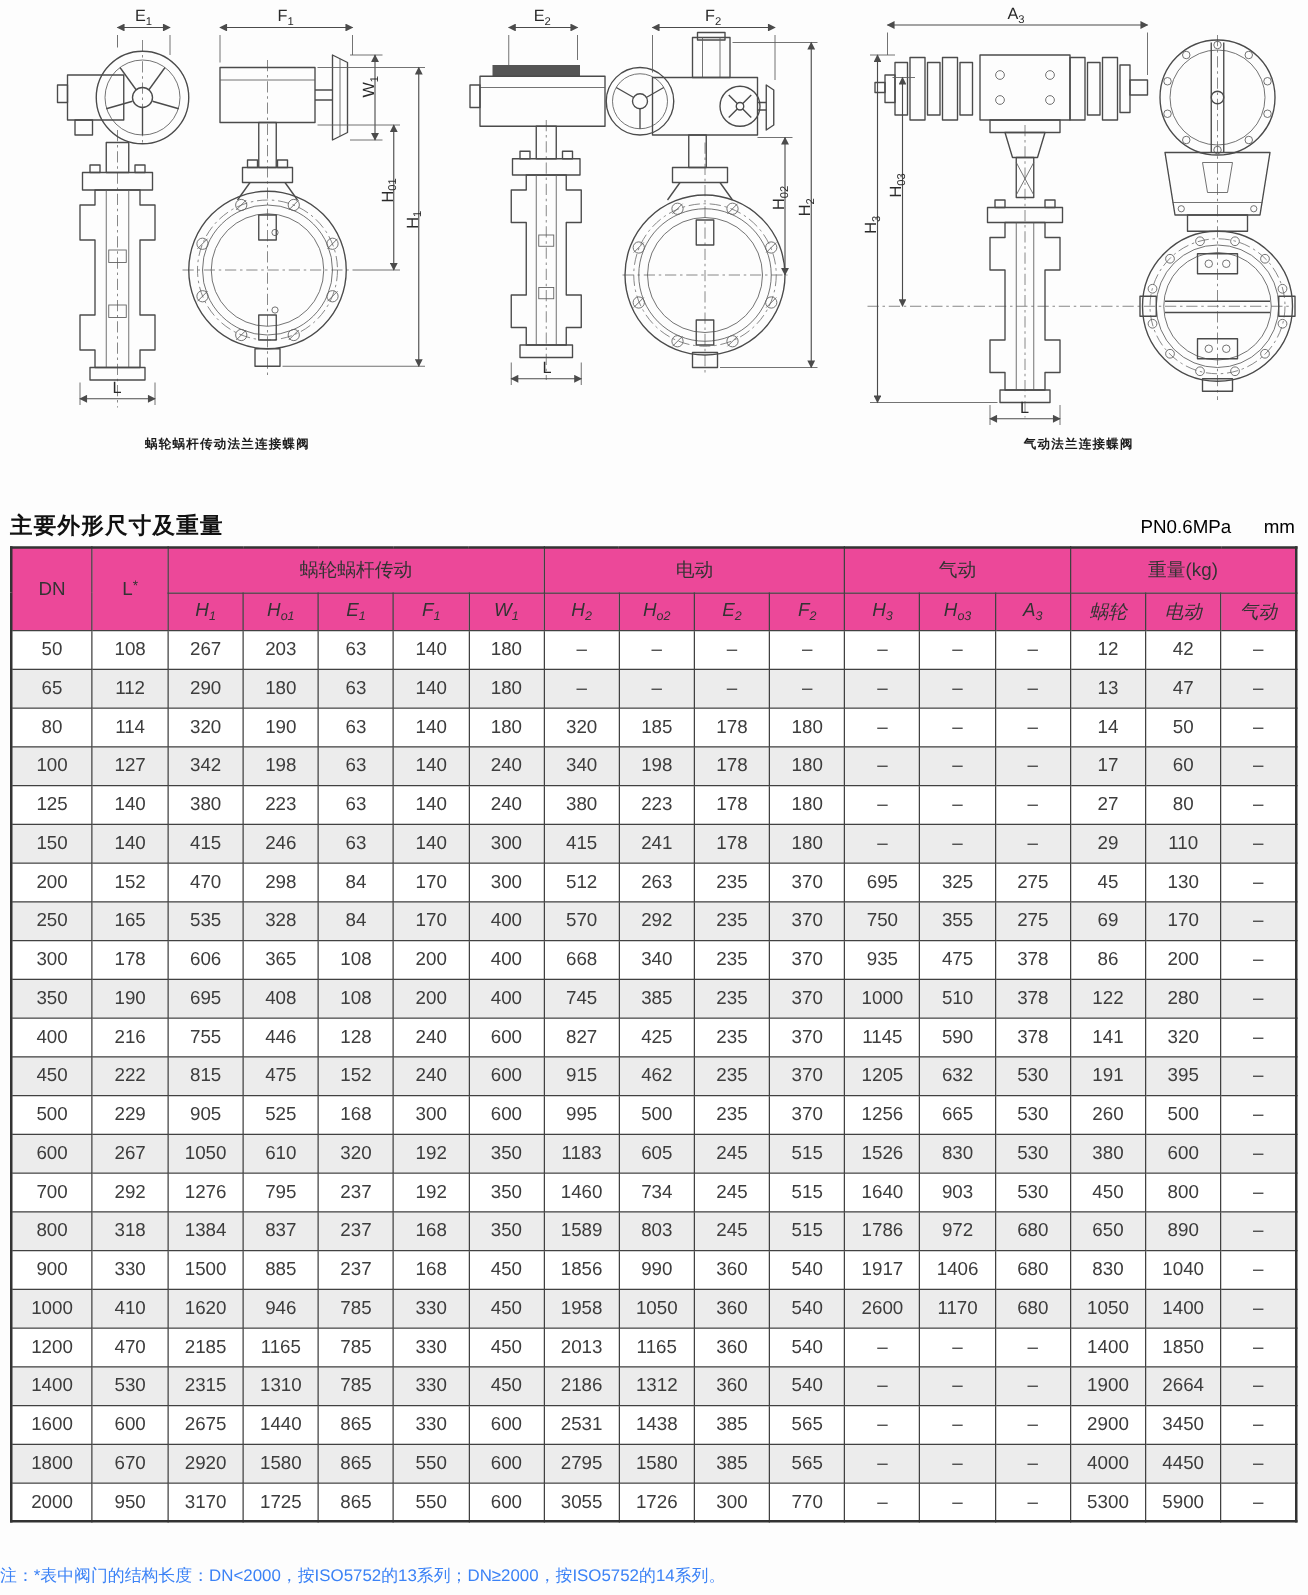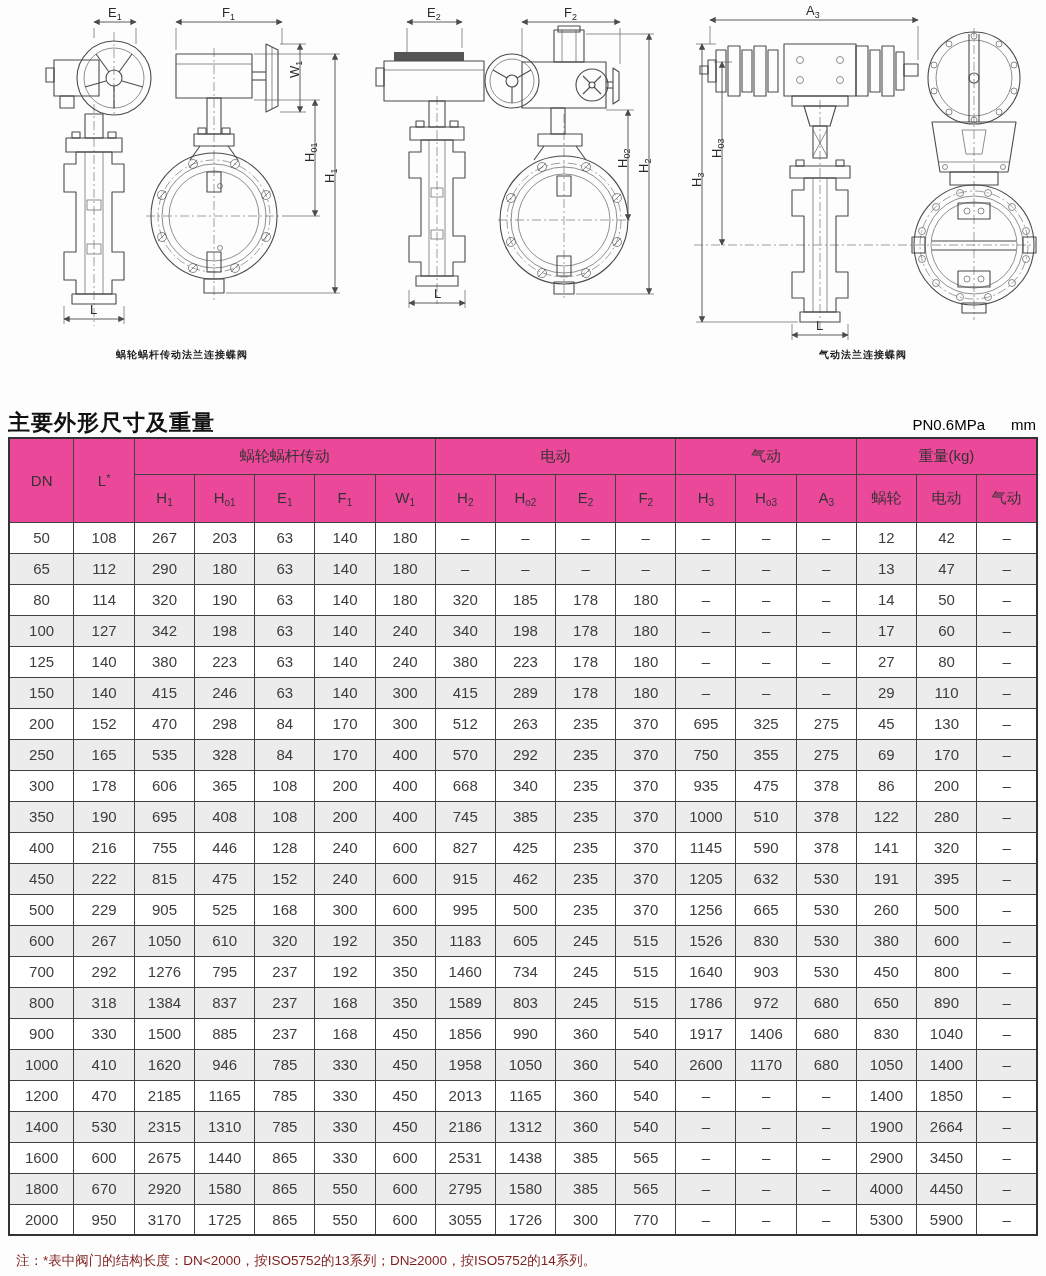--- a/index.html
+++ b/index.html
@@ -15,36 +15,36 @@
   svg .ln { fill:none; stroke:#4b4b4b; stroke-width:1.1; stroke-linejoin:round; }
   svg .tn { fill:none; stroke:#5f5f5f; stroke-width:0.7; }
   svg .dm { fill:none; stroke:#4b4b4b; stroke-width:0.9; }
   svg .cl { fill:none; stroke:#777; stroke-width:0.7; stroke-dasharray:9 3 2 3; }
   svg .dark { fill:#555; stroke:none; }
   svg text { font-family:"Liberation Sans","DejaVu Sans",sans-serif; font-size:13px; fill:#2a2a2a; }
   svg .sub { font-size:9px; }
   svg marker path { fill:#4b4b4b; }
 
   .titlebar { position:absolute; left:8px; right:10px; top:408px; display:flex; align-items:baseline; justify-content:space-between; }
-  .sec-title { font-size:22px; font-weight:700; color:#111; letter-spacing:1px; }
+  .sec-title { font-size:18px; font-weight:700; color:#111; letter-spacing:1px; }
   .pn { font-size:15px; color:#000000; display:flex; gap:26px; }
 
   .tablewrap { position:absolute; left:8px; top:437px; width:1030px; }
   table { border-collapse:collapse; width:100%; table-layout:fixed; border:2px solid #333; }
   th, td { border:1px solid #414141; text-align:center; vertical-align:middle;
            font-size:15px; font-weight:400; color:#3d3d3d; padding:0; }
   thead th { background:#ec4899; color:#333; }
   thead tr:first-child th { height:36px; }
-  thead tr:last-child th { height:48px; }
+  thead tr:last-child th { height:30px;font-style:italic; }
   tbody td { height:31px; background:#fff; }
   tbody tr:nth-child(even) td { background:#ececec; }
   .hsub { font-size:10px; vertical-align:-3px; }
   .hsup { font-size:11px; vertical-align:4px; }
 
-  .footnote { position:absolute; left:16px; top:1252px; font-size:13.5px; color:#7f1d1d; }
+  .footnote { position:absolute; left:0; top:1252px; font-size:13.5px; color:#3b82f6; }
 </style>
 </head>
 <body>
 
 <div class="panel" id="p1">
   <svg width="336" height="338" viewBox="0 0 336 338">
     <defs>
       <marker id="ar1" viewBox="0 0 10 10" refX="9" refY="5" markerWidth="9" markerHeight="7" orient="auto-start-reverse">
           <path d="M0,0L10,5L0,10z"></path>
         </marker>
@@ -504,21 +504,21 @@
         </tr>
         <tr>
           <td>150</td>
           <td>140</td>
           <td>415</td>
           <td>246</td>
           <td>63</td>
           <td>140</td>
           <td>300</td>
           <td>415</td>
-          <td>289</td>
+          <td>241</td>
           <td>178</td>
           <td>180</td>
           <td>–</td>
           <td>–</td>
           <td>–</td>
           <td>29</td>
           <td>110</td>
           <td>–</td>
         </tr>
         <tr>

